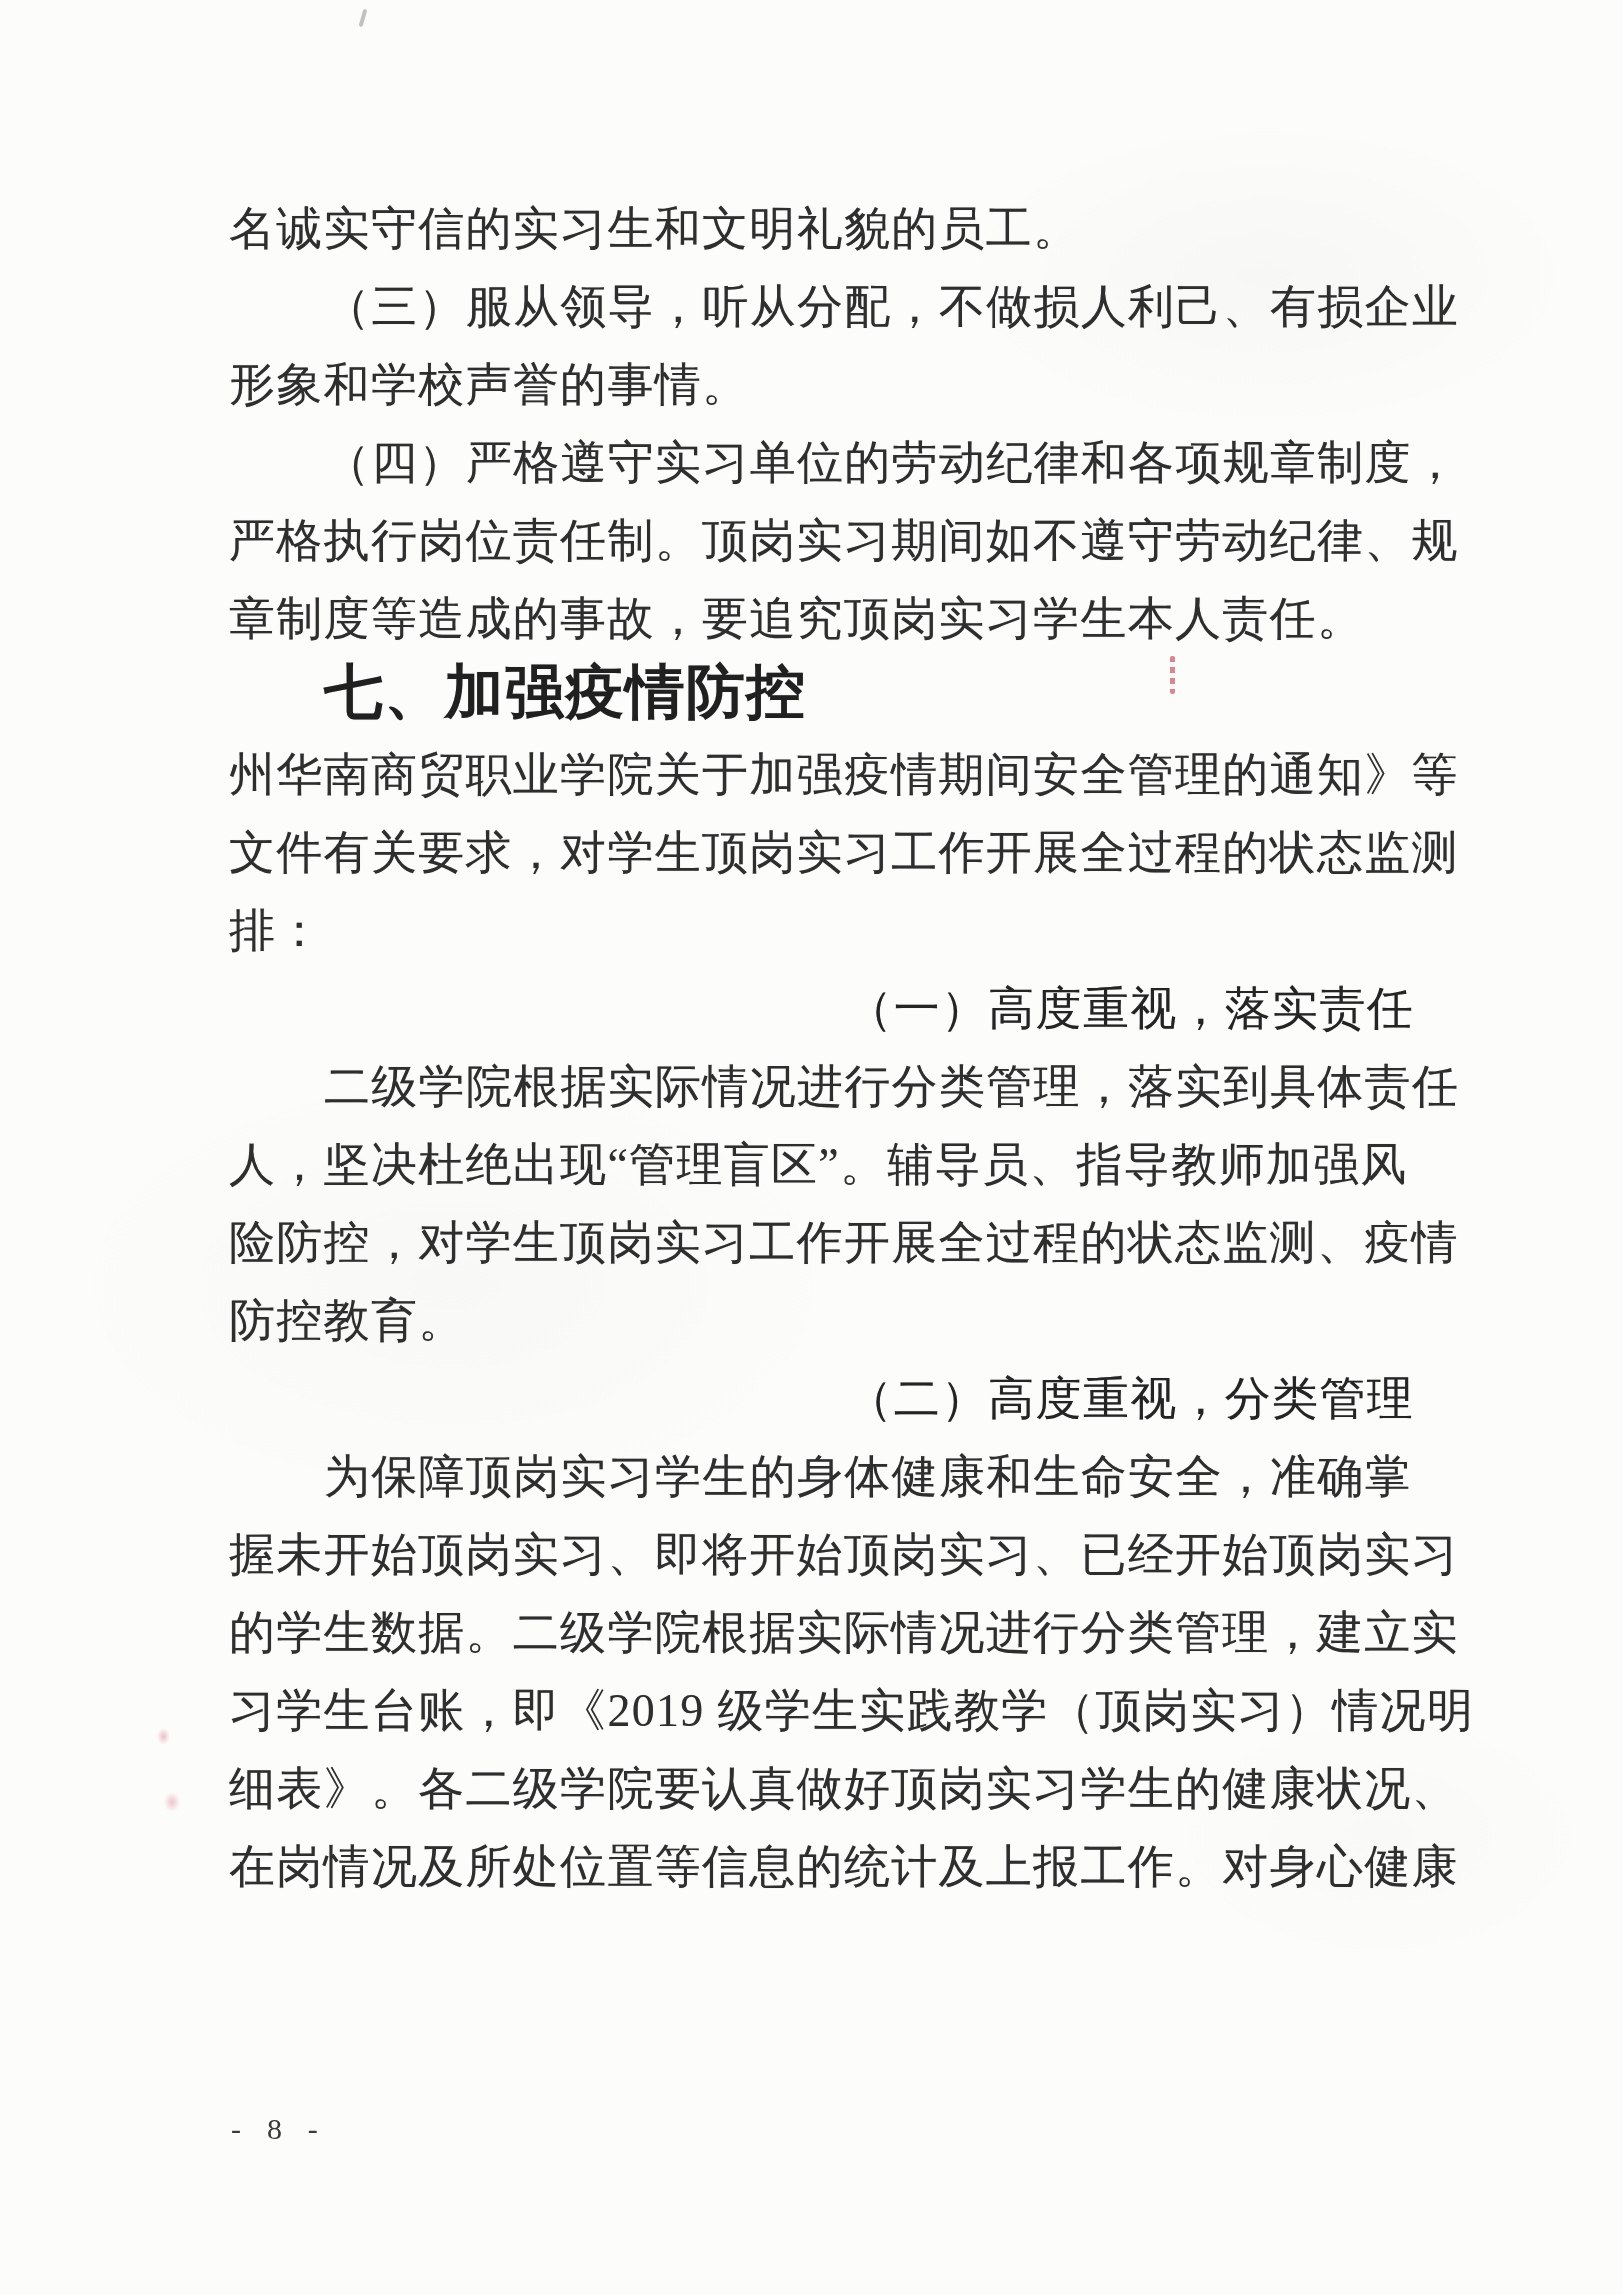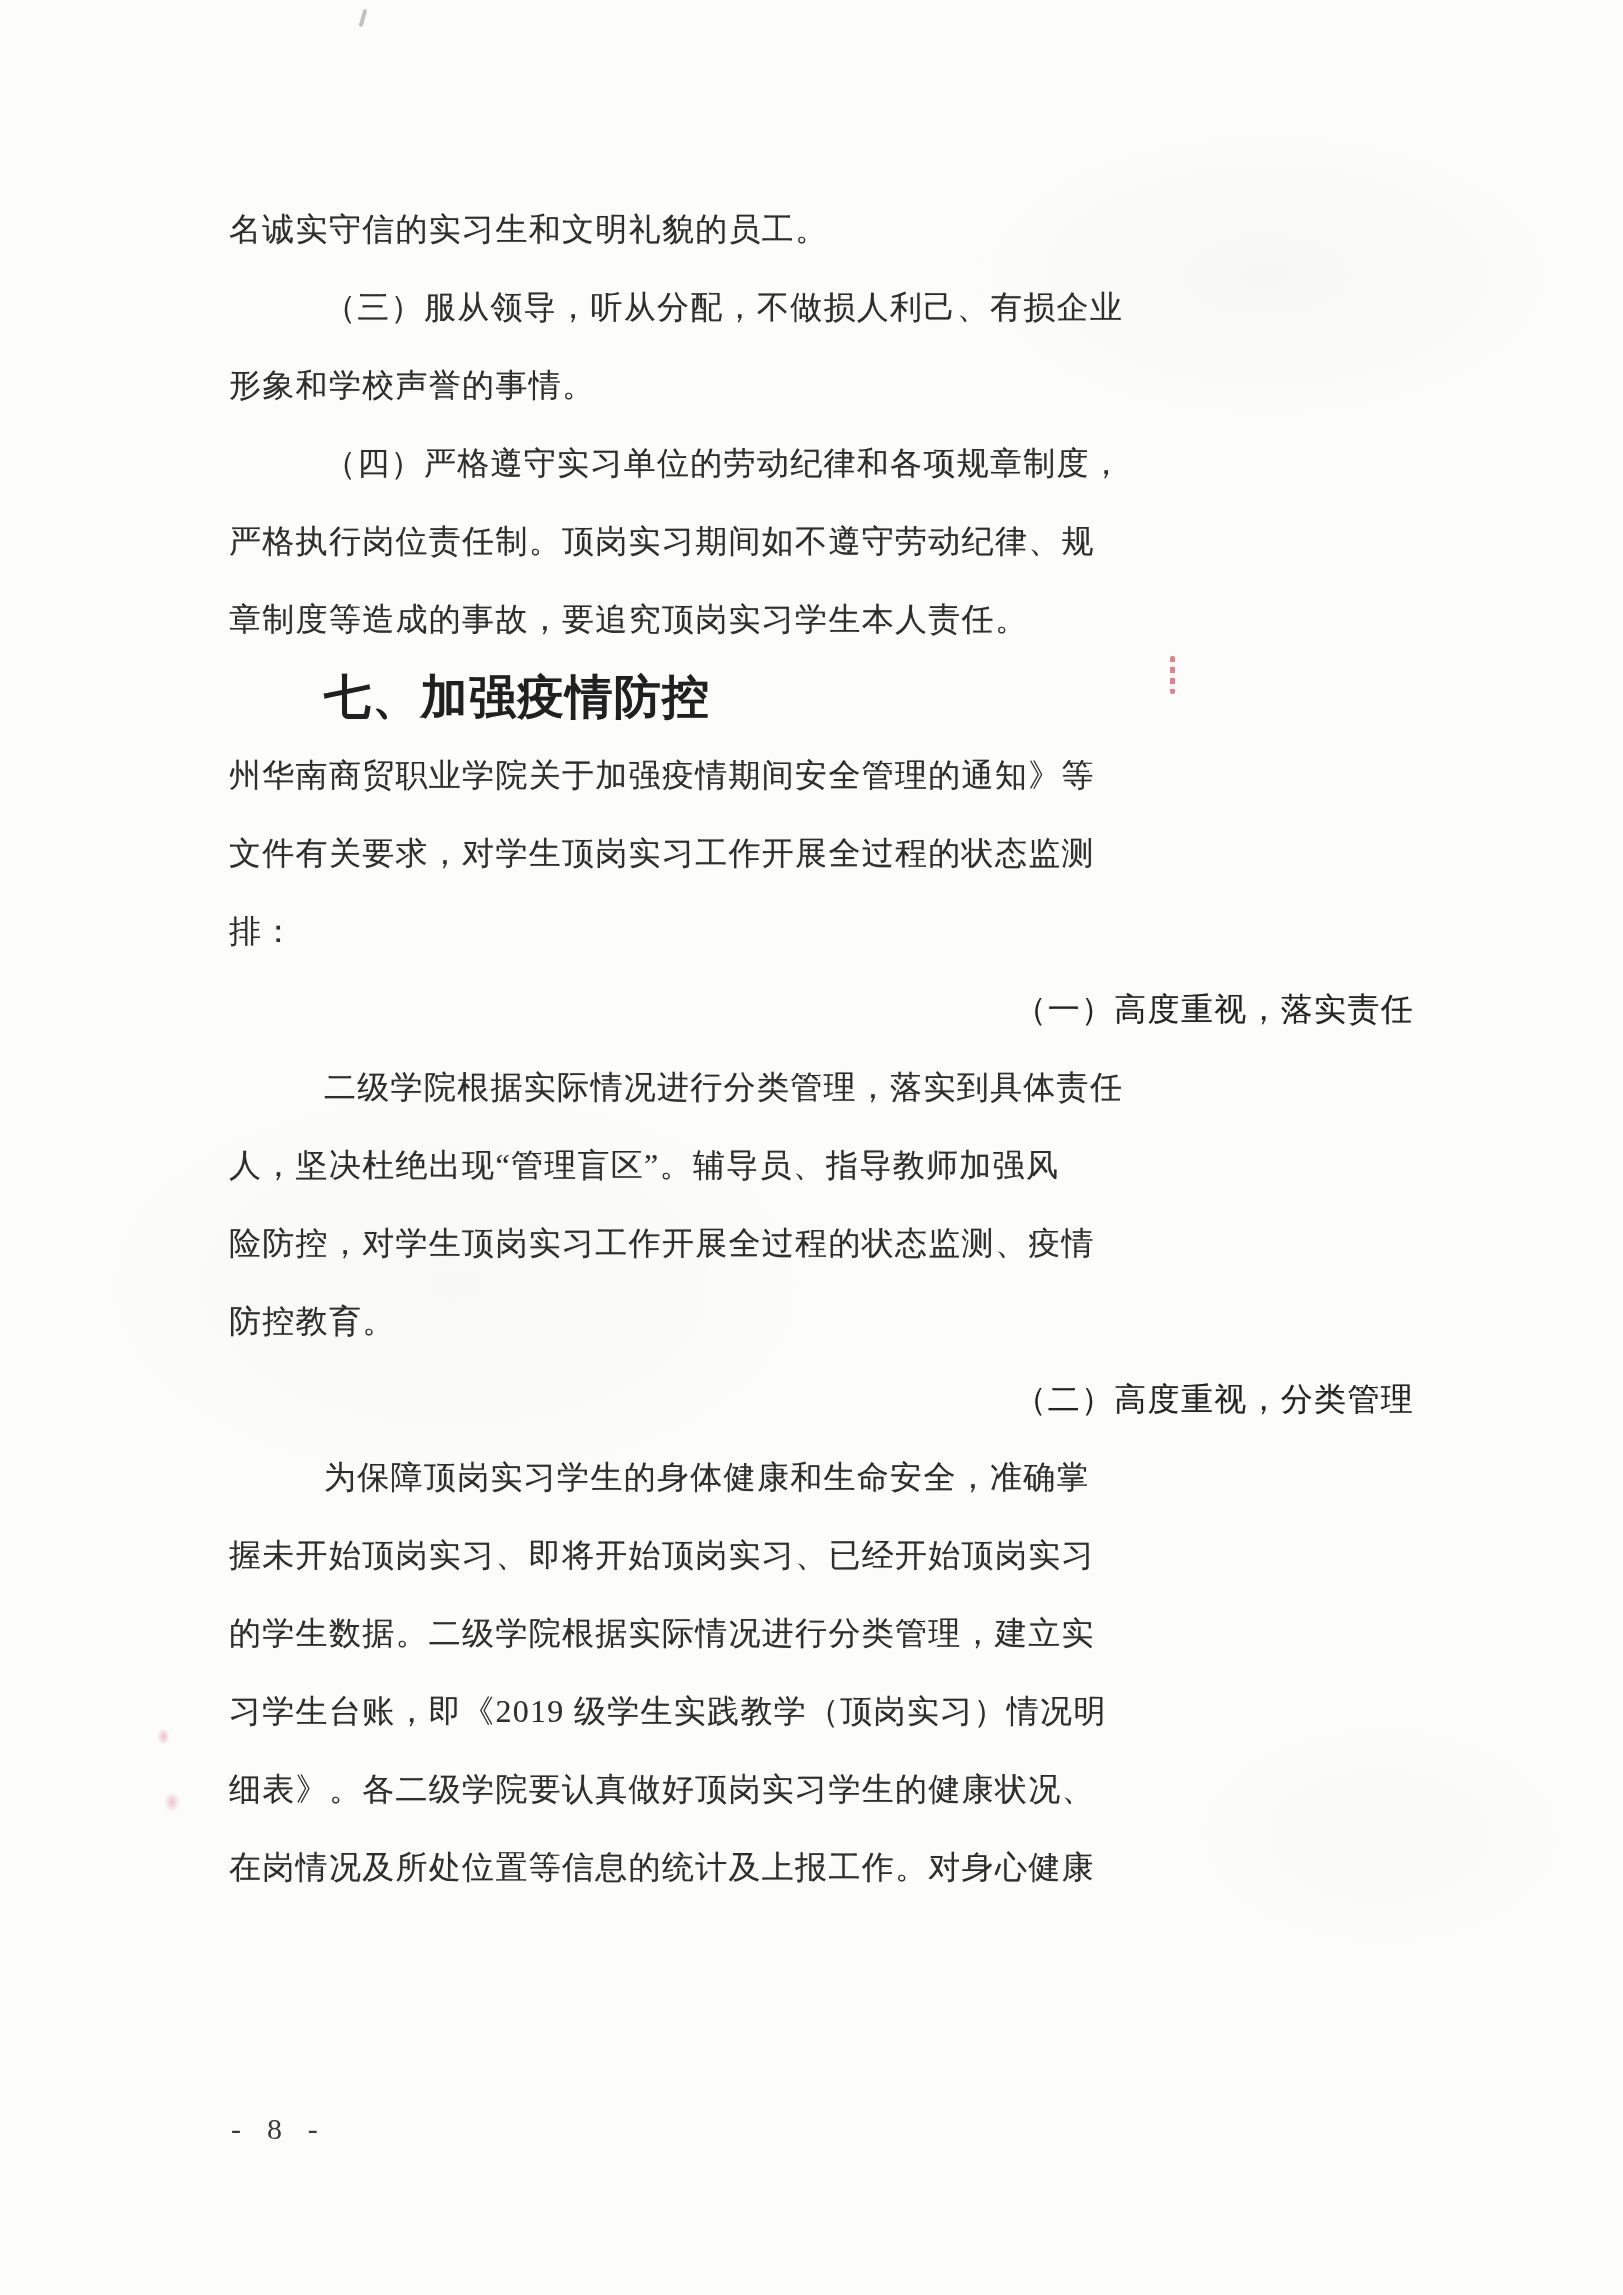--- a/index.html
+++ b/index.html
@@ -20,33 +20,33 @@
   }
   .text-block {
     position: absolute;
     left: 229px;
     top: 190px;
     width: 1185px;
   }
   .line {
     height: 78px;
     line-height: 78px;
-    font-size: 32px;
+    font-size: 46px;
     letter-spacing: 1.3px;
     color: var(--ink, #2e2e2e);
     white-space: pre;
     text-shadow: 0 0 0.7px rgba(40,40,40,0.35);
   }
   .line.indent {
     padding-left: 95px;
   }
   .line.heading-bold {
-    font-family: Liberation Sans, sans-serif;
+    font-family: Liberation Mono, monospace;
     font-weight: 700;
-    font-size: 47px;
+    font-size: 59px;
     color: #202020;
   }
   .line.heading-kaiti {
     color: #242424;
     font-weight: 500;
     text-align: right;
   }
   .page-number {
     position: absolute;
     left: 231px;

